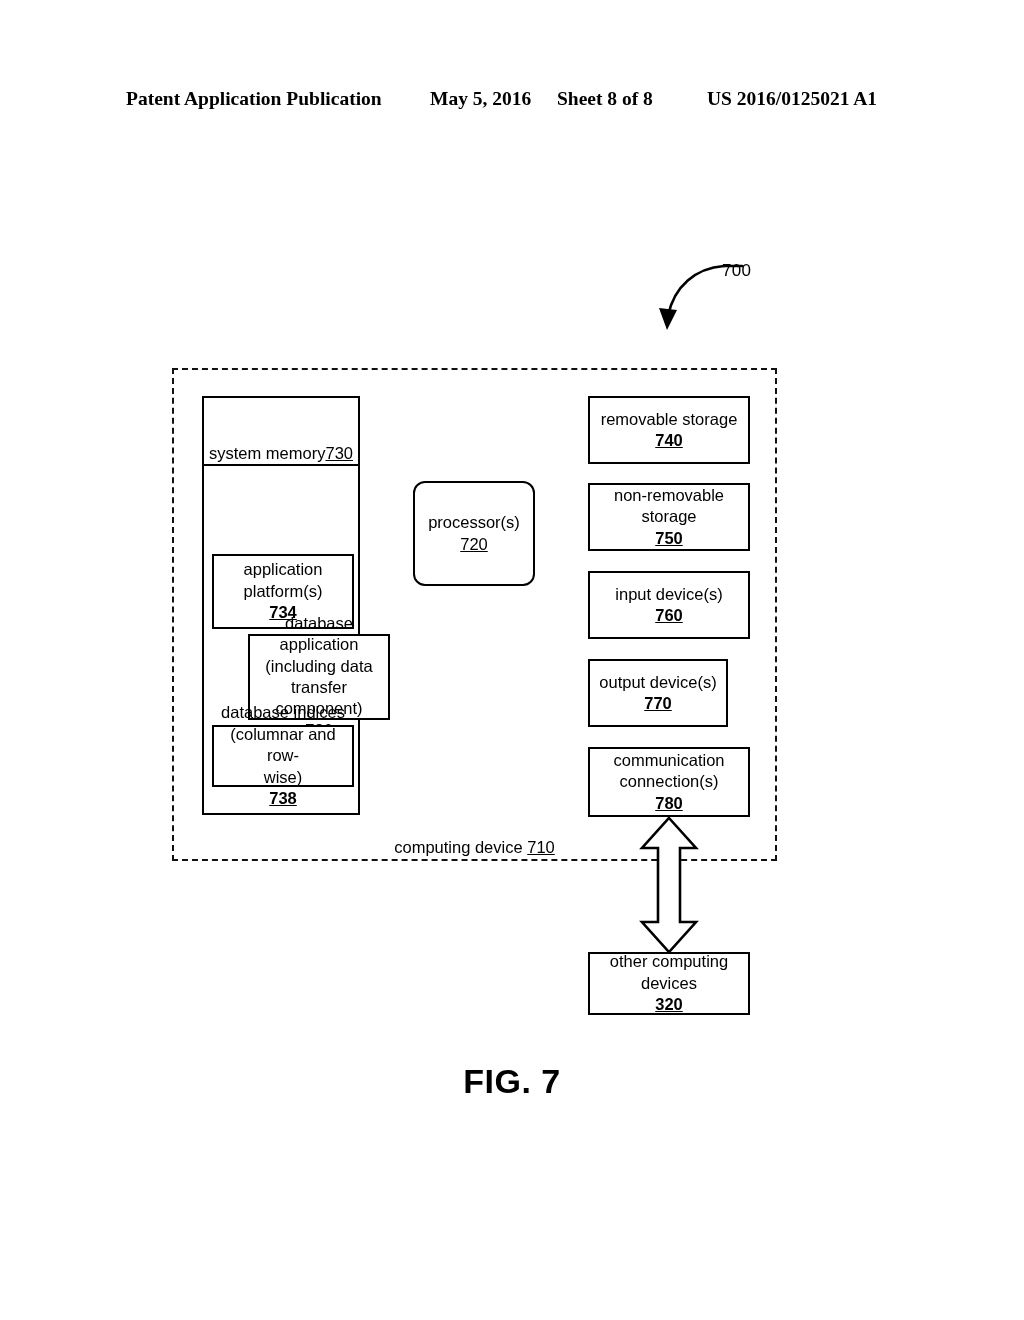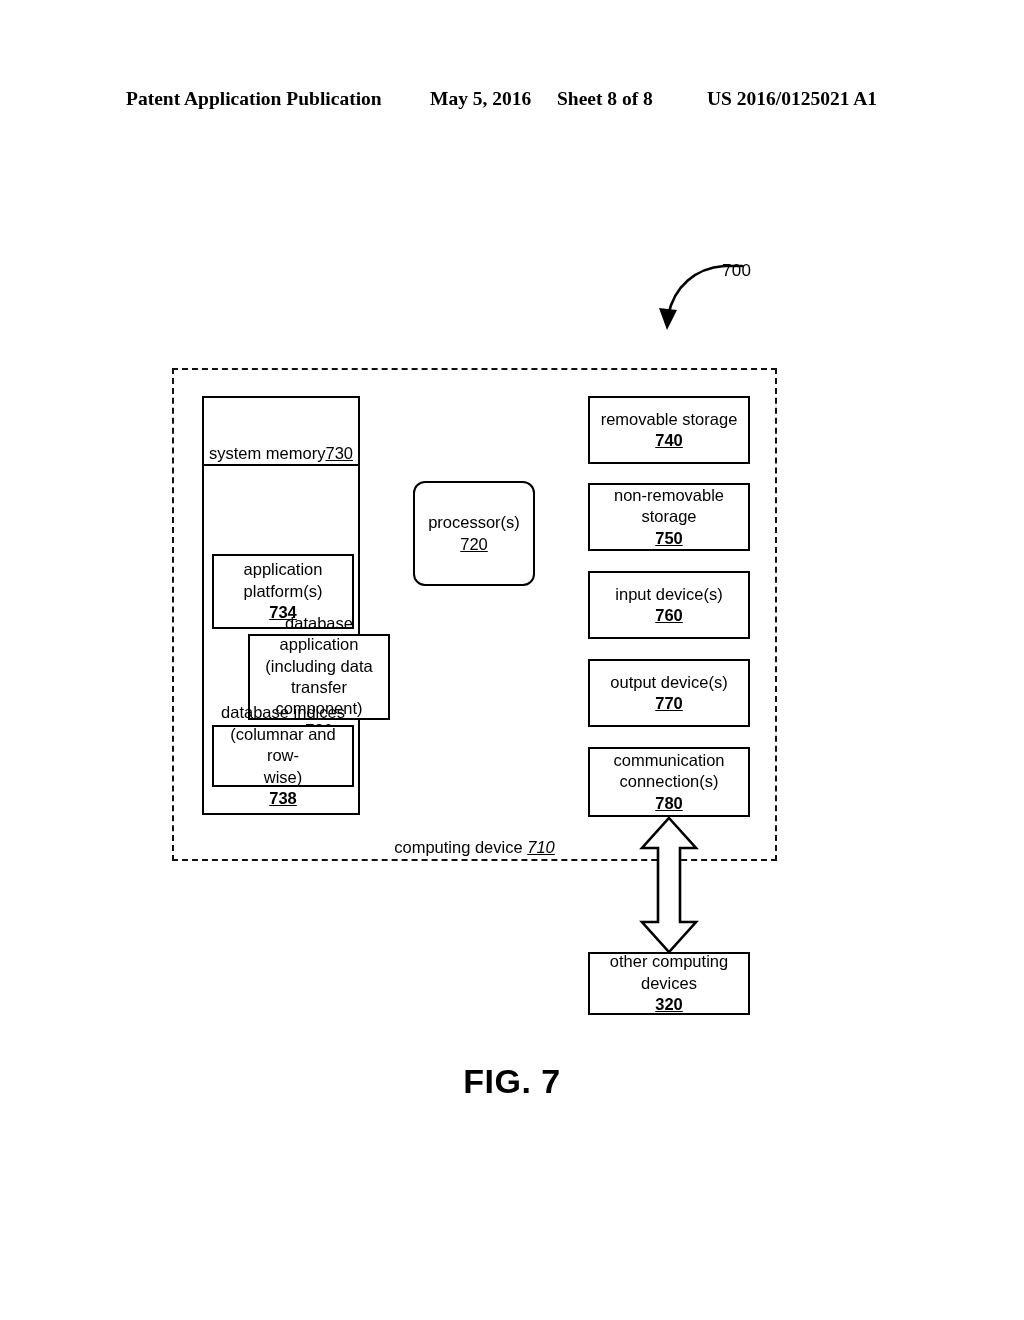--- a/index.html
+++ b/index.html
@@ -75,21 +75,21 @@
 
   .device-label {
     position: absolute;
     left: 172px;
     top: 838px;
     width: 605px;
     text-align: center;
     font-size: 16.5px;
     white-space: nowrap;
   }
-  .device-label .ref { text-decoration: underline; font-style: italic; }
+  .device-label .ref { text-decoration: underline; }
 
   
   .box {
     position: absolute;
     box-sizing: border-box;
     border: 2.5px solid #000000;
     background: #ffffff;
     display: flex;
     flex-direction: column;
     align-items: center;
@@ -246,21 +246,21 @@
   <div class="box" style="left:588px; top:483px; width:162px; height:68px;">
     <span class="lbl">non-removable storage</span>
     <span class="ref">750</span>
   </div>
 
   <div class="box" style="left:588px; top:571px; width:162px; height:68px;">
     <span class="lbl">input device(s)</span>
     <span class="ref">760</span>
   </div>
 
-  <div class="box" style="left:588px; top:659px; width:162px; height:68px;">
+  <div class="box" style="left:588px; top:659px; width:140px; height:68px;">
     <span class="lbl">output device(s)</span>
     <span class="ref">770</span>
   </div>
 
   <div class="box" style="left:588px; top:747px; width:162px; height:70px; white-space:pre-line;">
     <span class="lbl">communication
 connection(s)</span>
     <span class="ref">780</span>
   </div>
 

